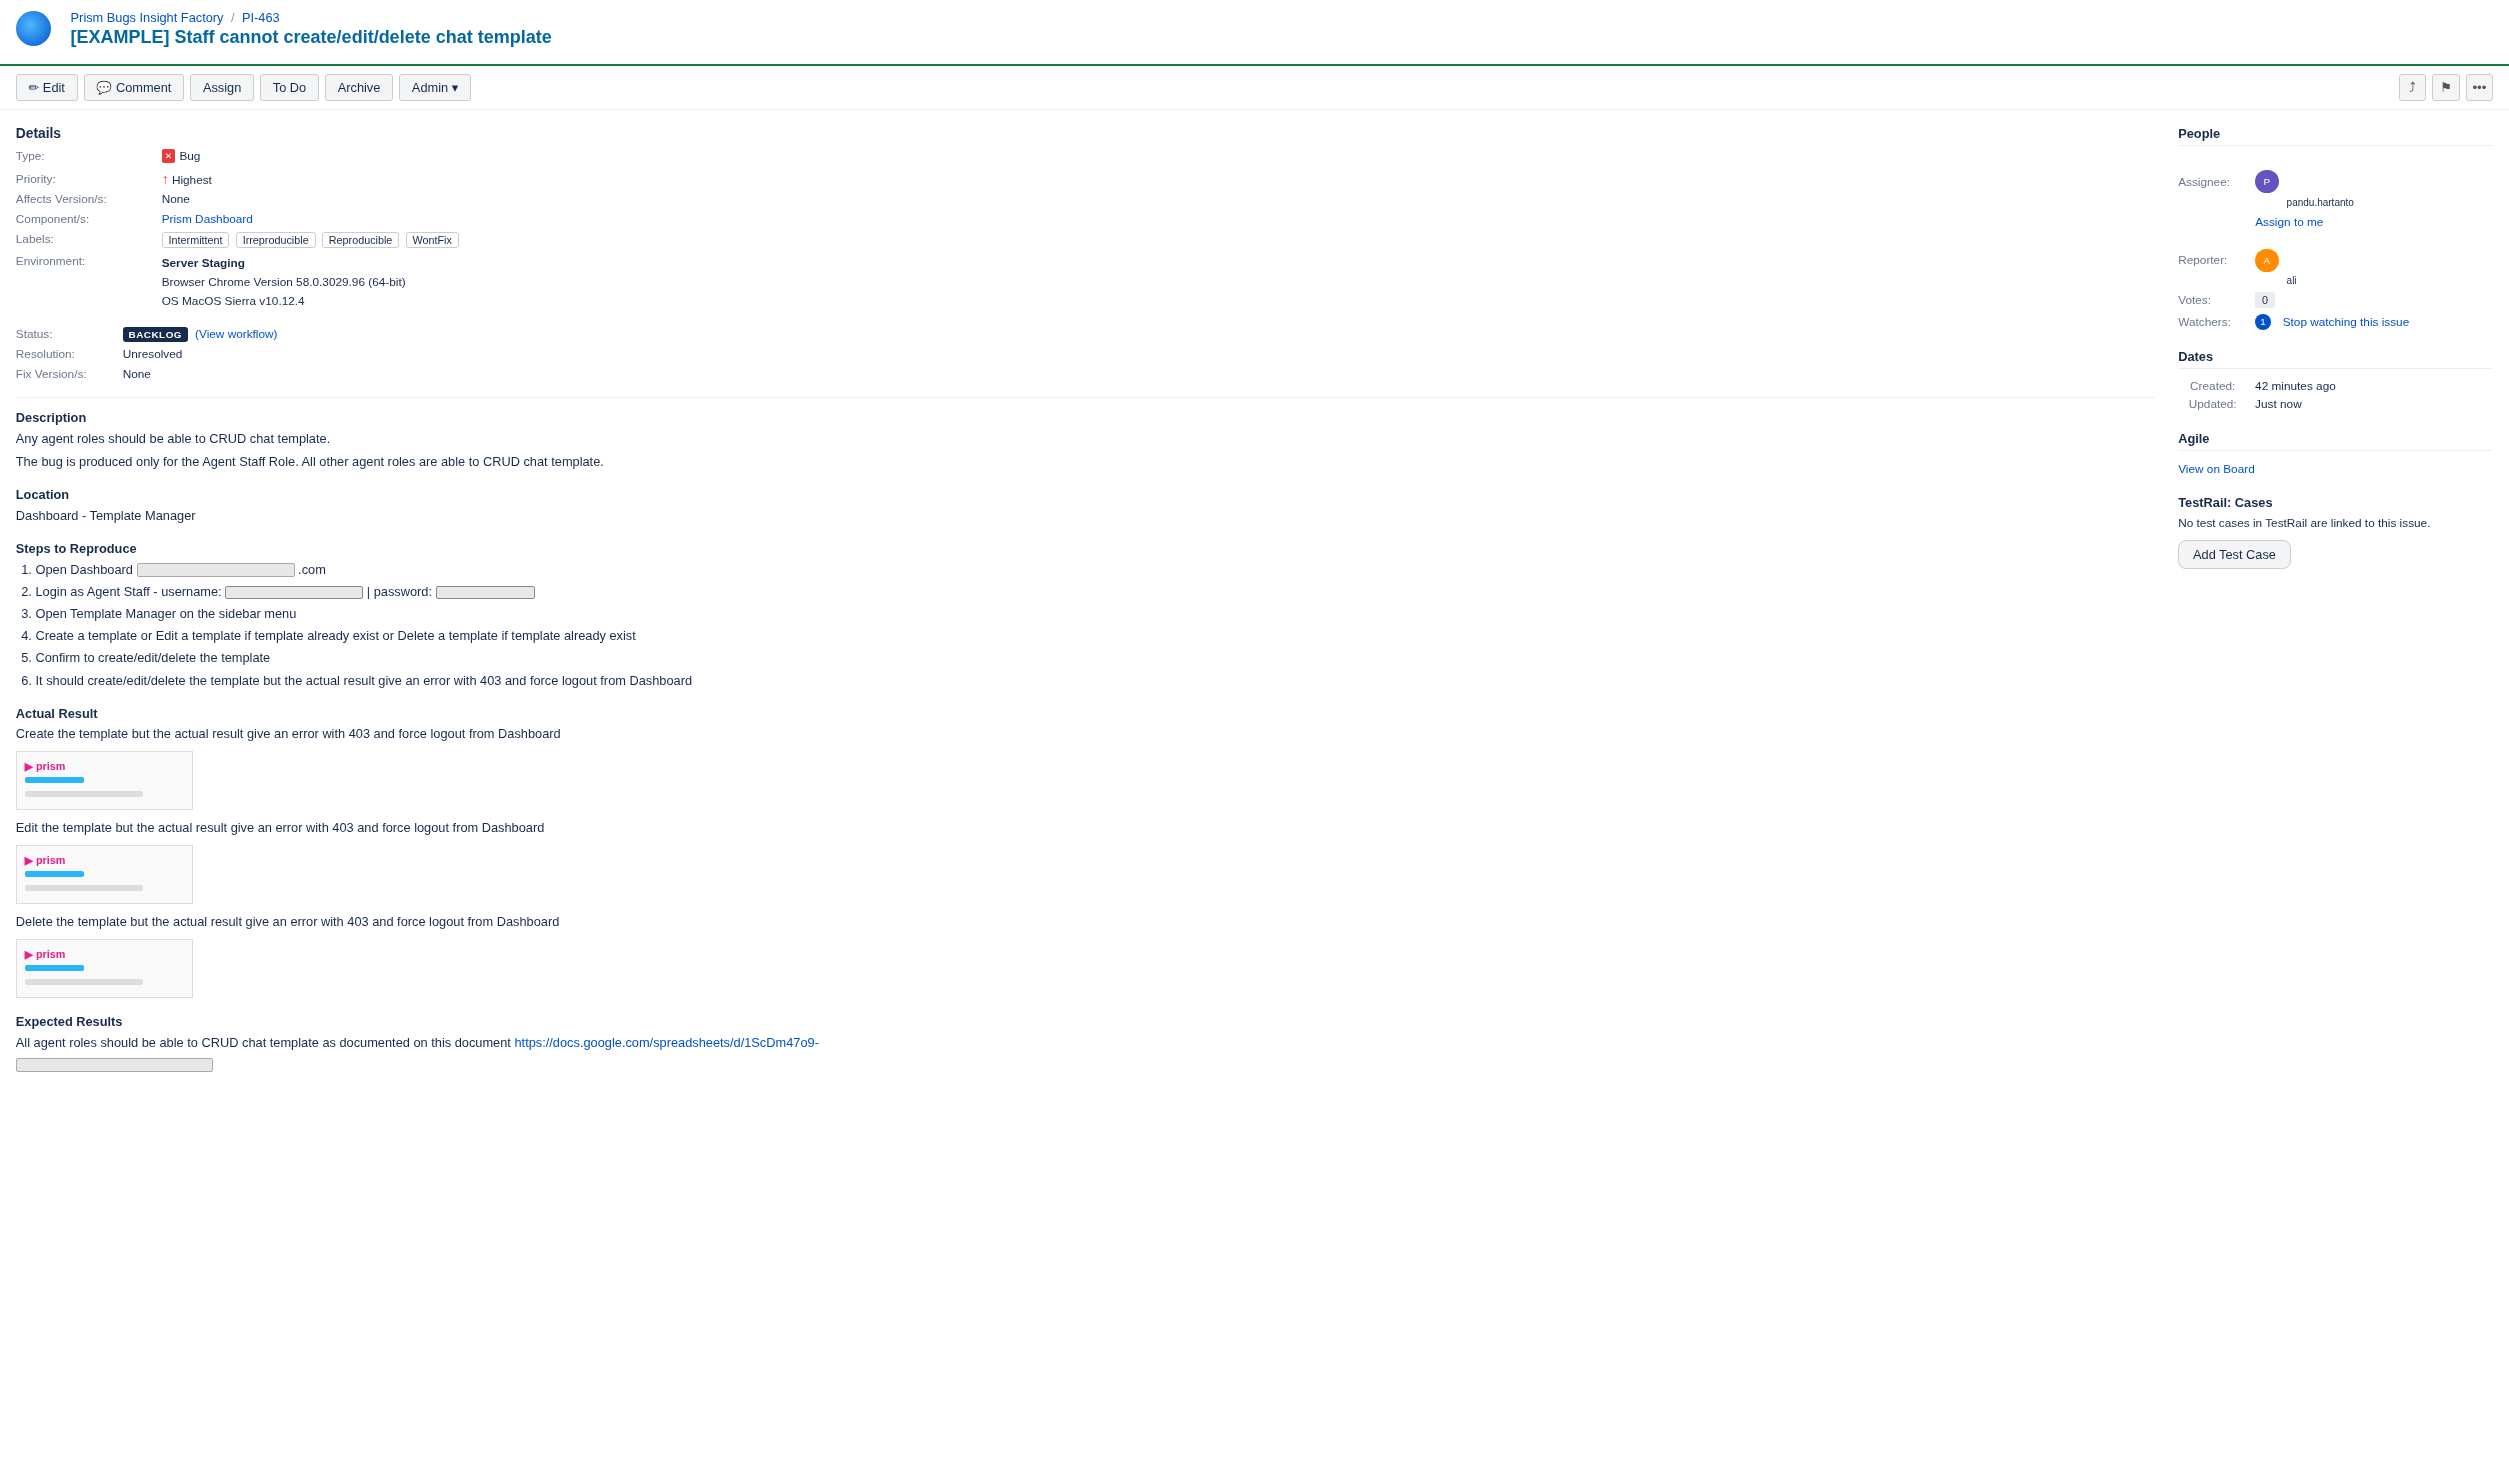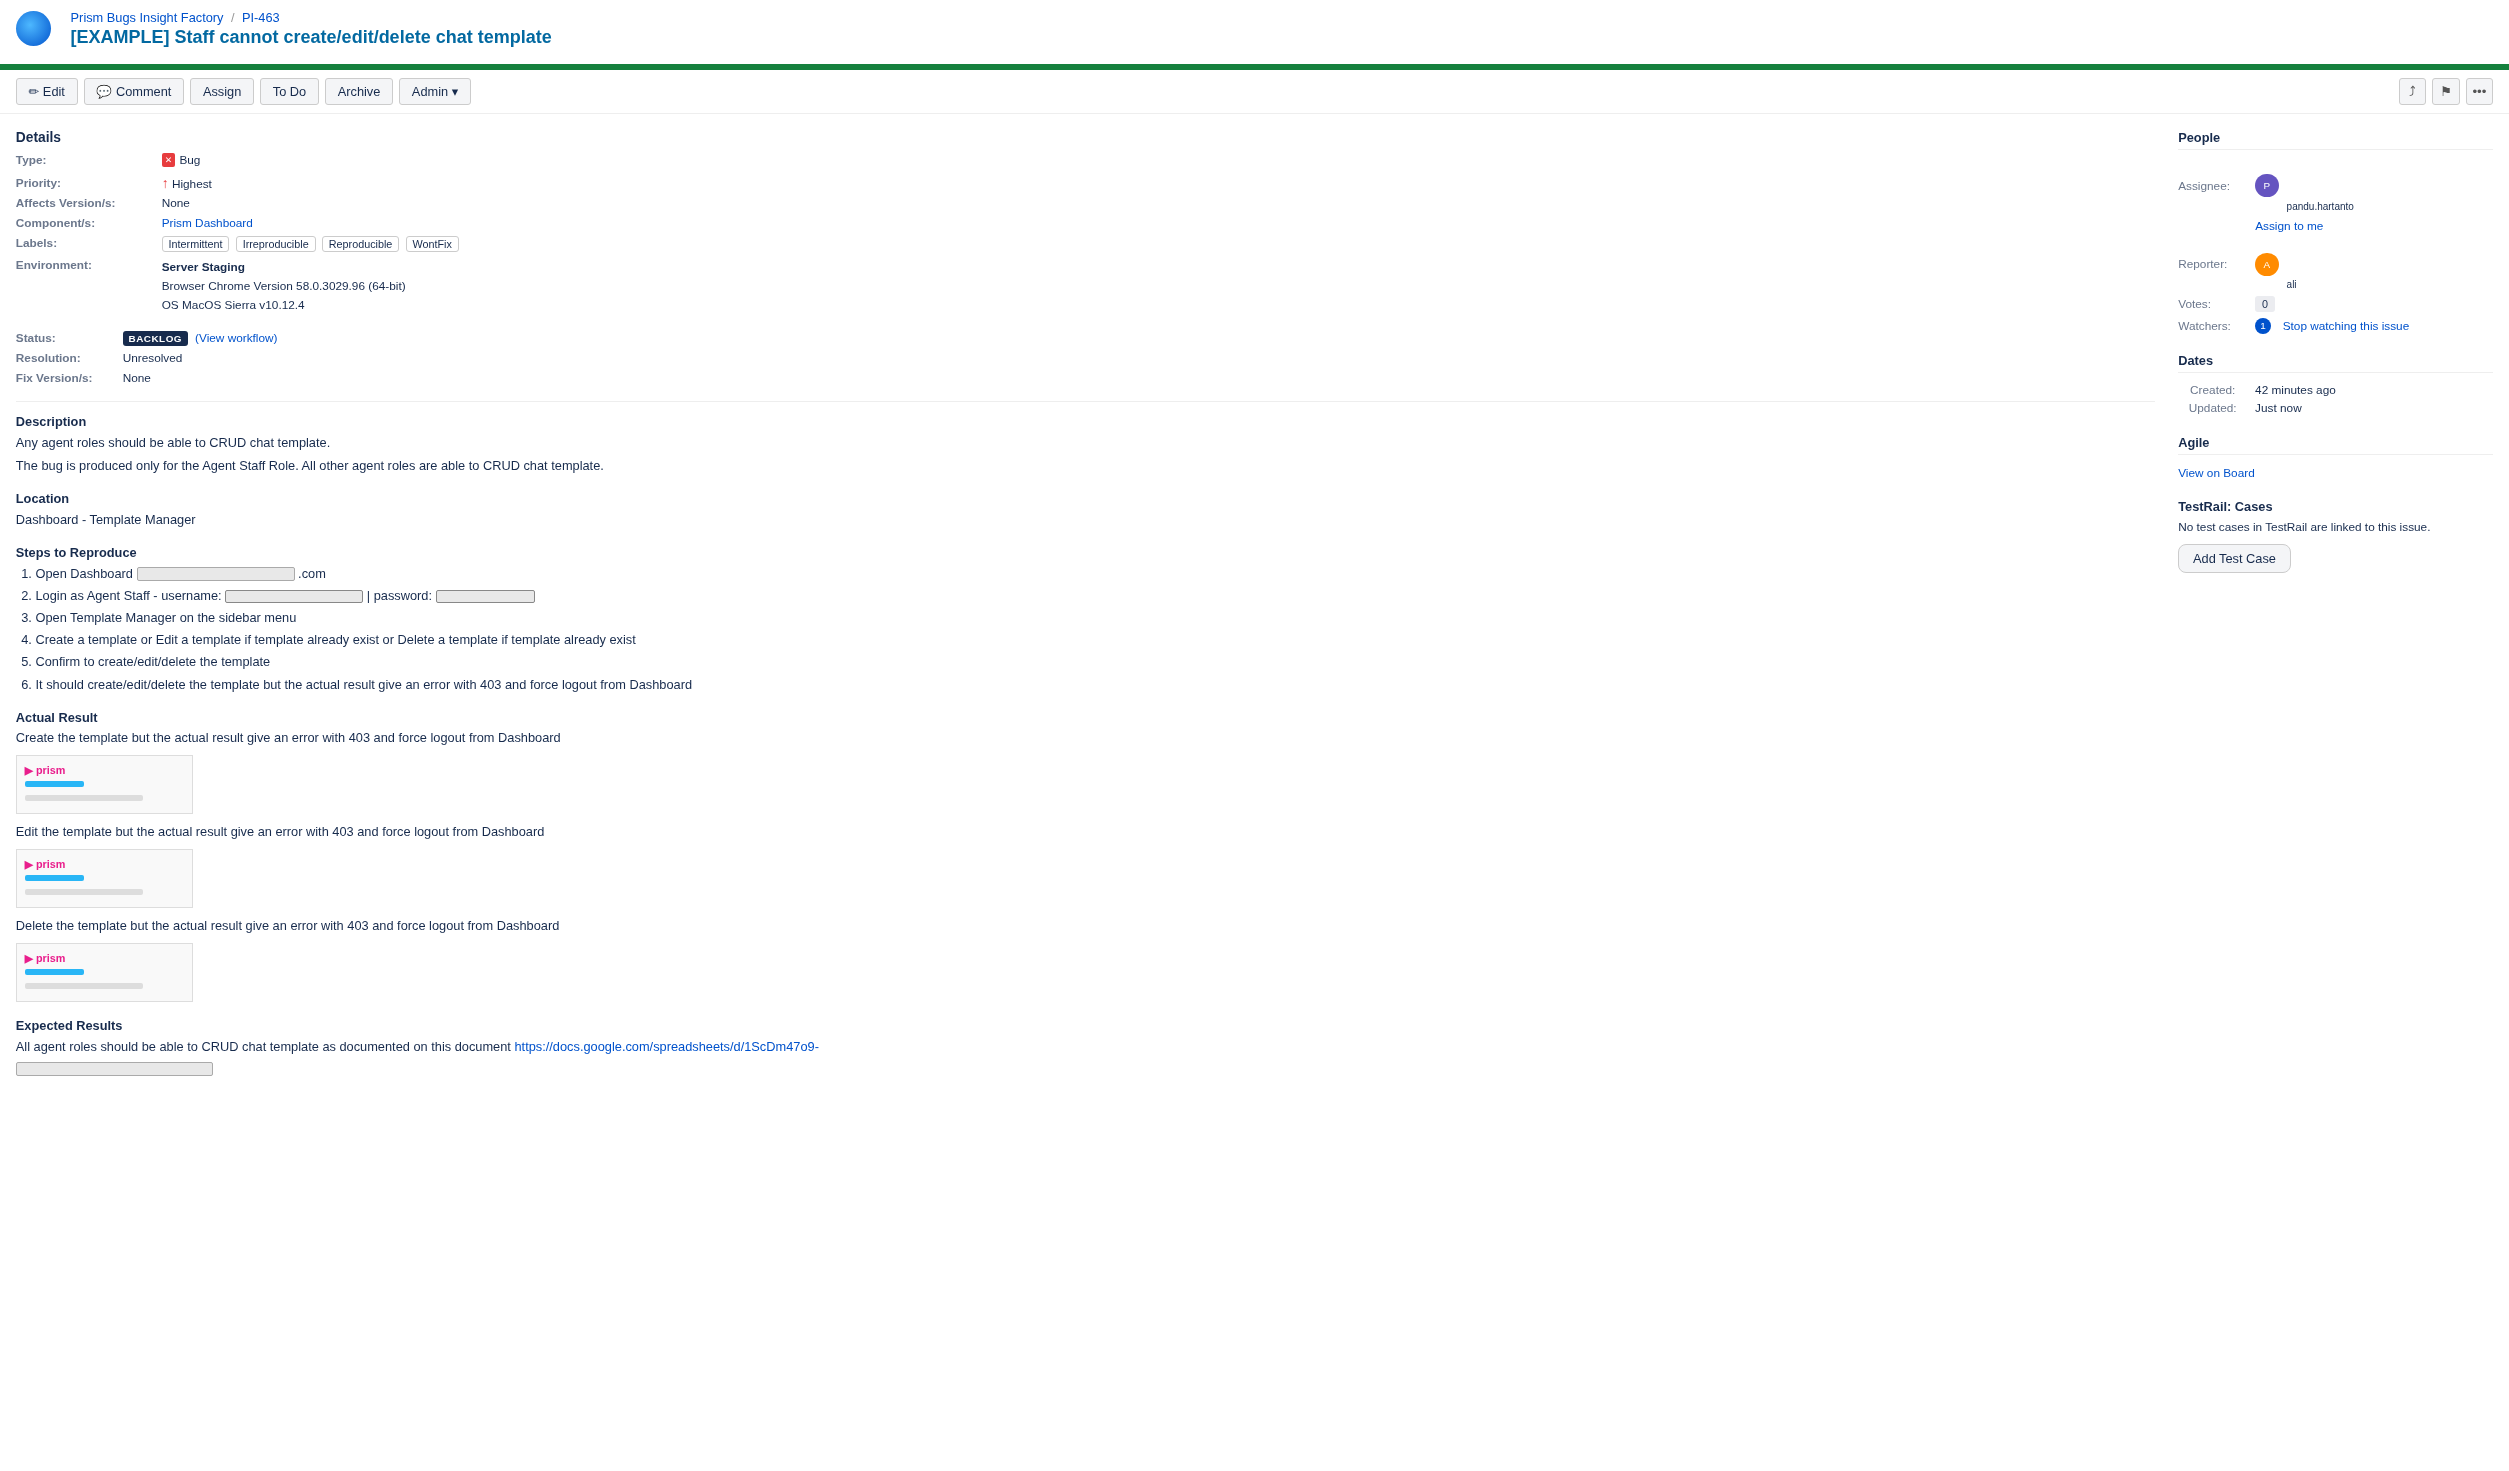--- a/index.html
+++ b/index.html
@@ -85,21 +85,20 @@
     }
     .details-grid {
       display: grid;
       grid-template-columns: 138px 1fr;
       gap: 5.9px 7.9px;
       margin-bottom: 15.8px;
     }
     .detail-label {
       color: #6b778c;
       font-size: 11.8px;
-      font-weight: bold;
     }
     .detail-value {
       font-size: 11.8px;
       color: #172b4d;
     }
     .detail-value a { color: #0052cc; text-decoration: none; }
 
     .type-badge {
       display: inline-flex;
       align-items: center;
@@ -286,21 +285,21 @@
       color: #172b4d;
     }
 
     .expected-link { color: #0052cc; text-decoration: none; font-size: 12.8px; }
 
     hr.divider { border: none; border-top: 1px solid #eee; margin: 11.8px 0; }
   </style>
 </head>
 <body>
 
-<div style="padding: 9.9px 15.8px; border-bottom: 6px solid #15803d;">
+<div style="padding: 9.9px 15.8px; border-bottom: 2px solid #15803d;">
   <div style="display:flex; align-items:center; gap:9.9px; margin-bottom:5.9px;">
     <div class="app-logo"></div>
     <div>
       <div class="breadcrumb">
         <a href="#">Prism Bugs Insight Factory</a>
         <span>/</span>
         <a href="#">PI-463</a>
       </div>
       <div class="issue-title">[EXAMPLE] Staff cannot create/edit/delete chat template</div>
     </div>

